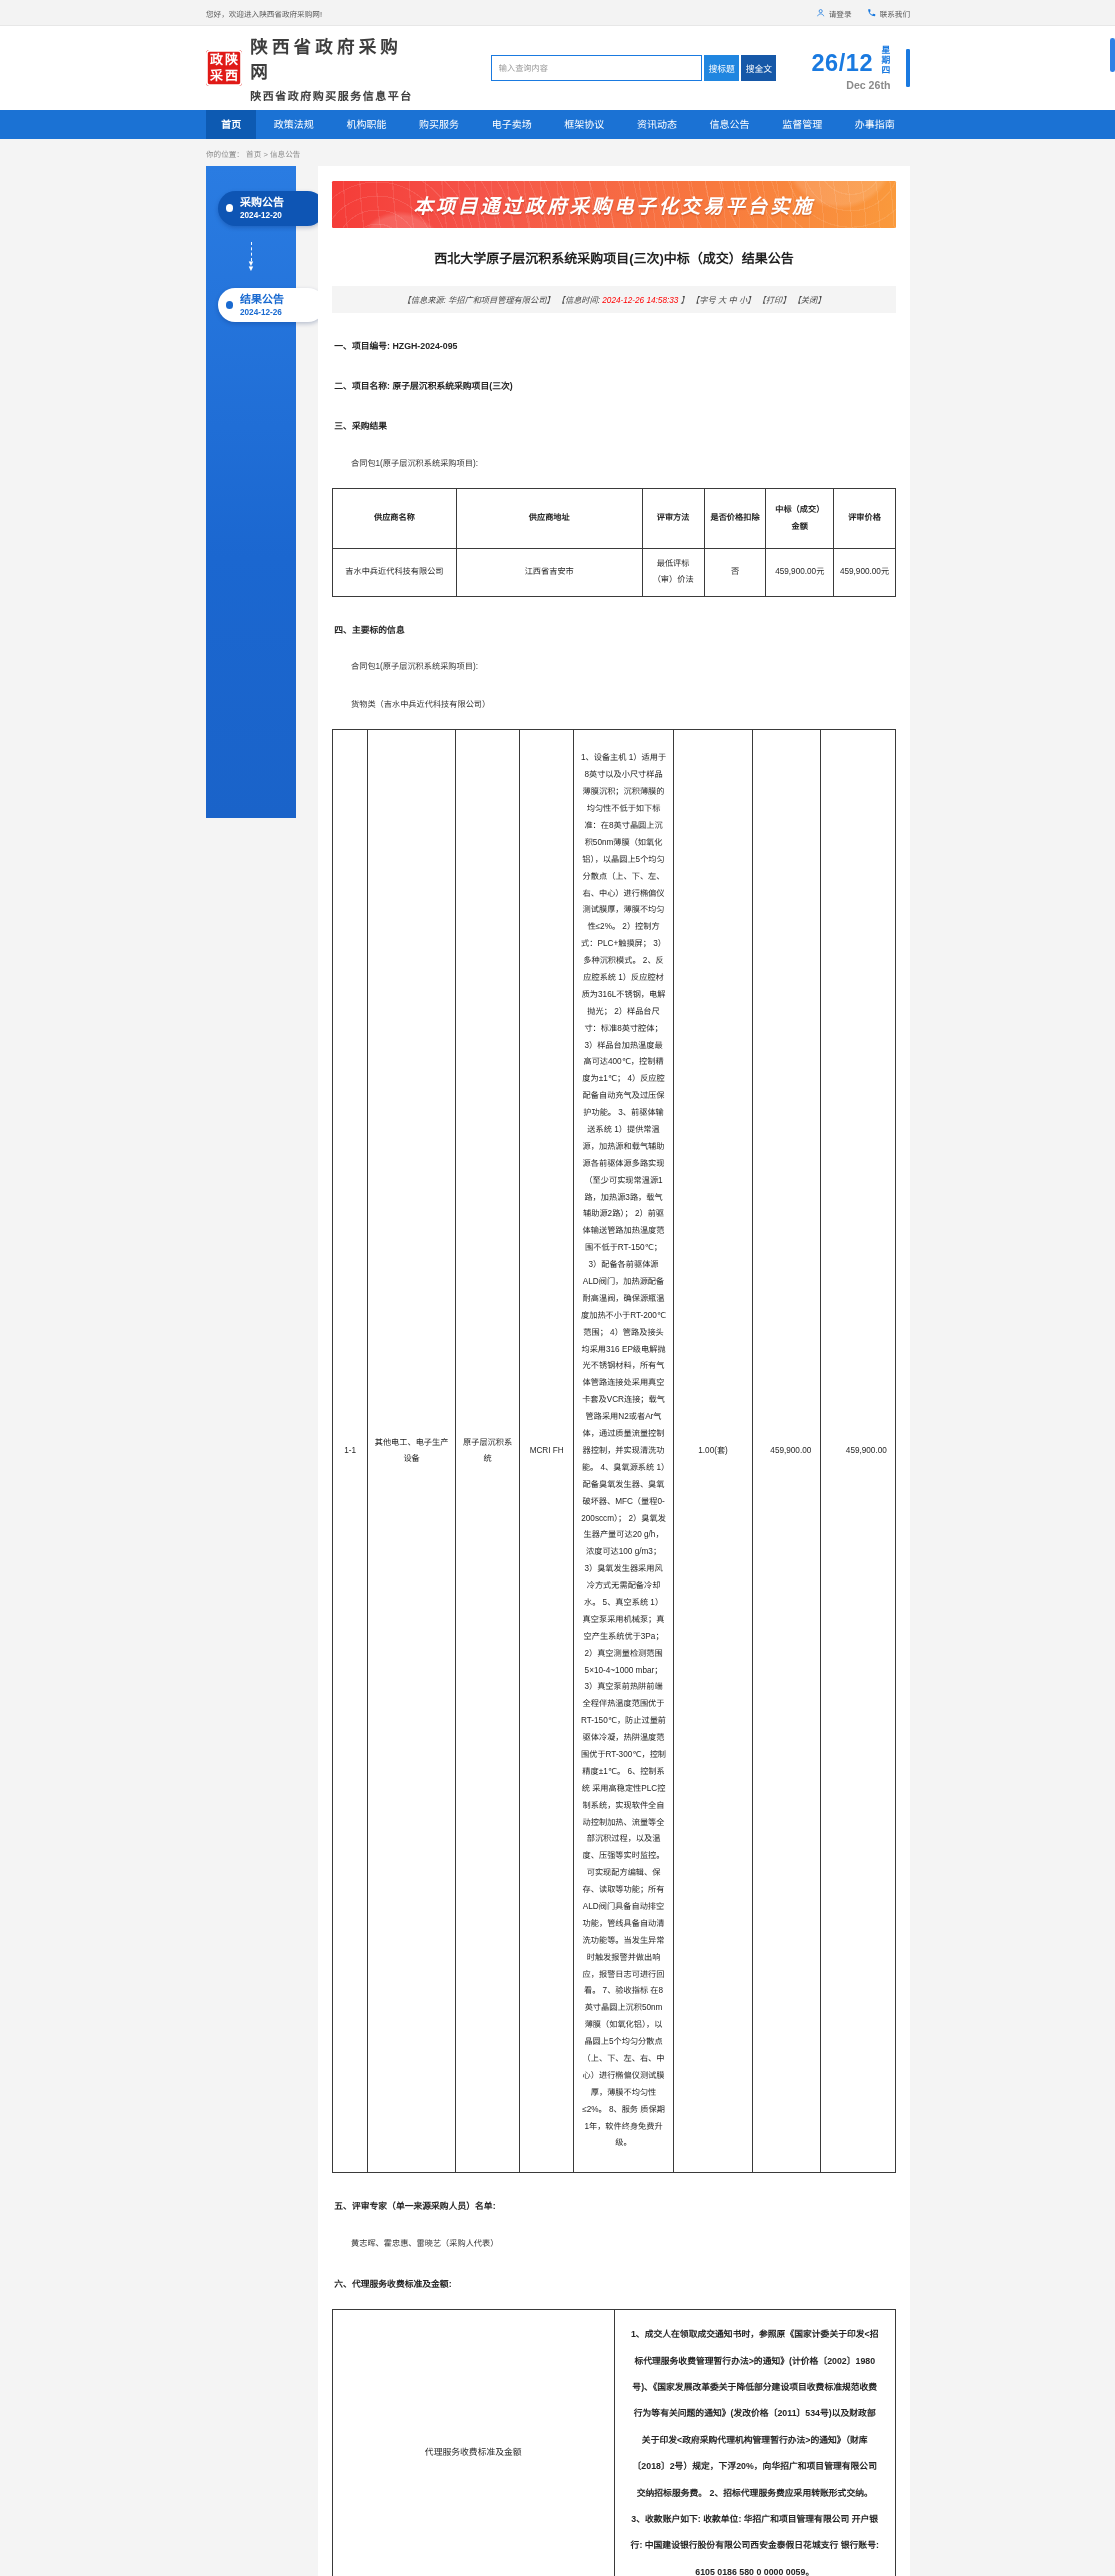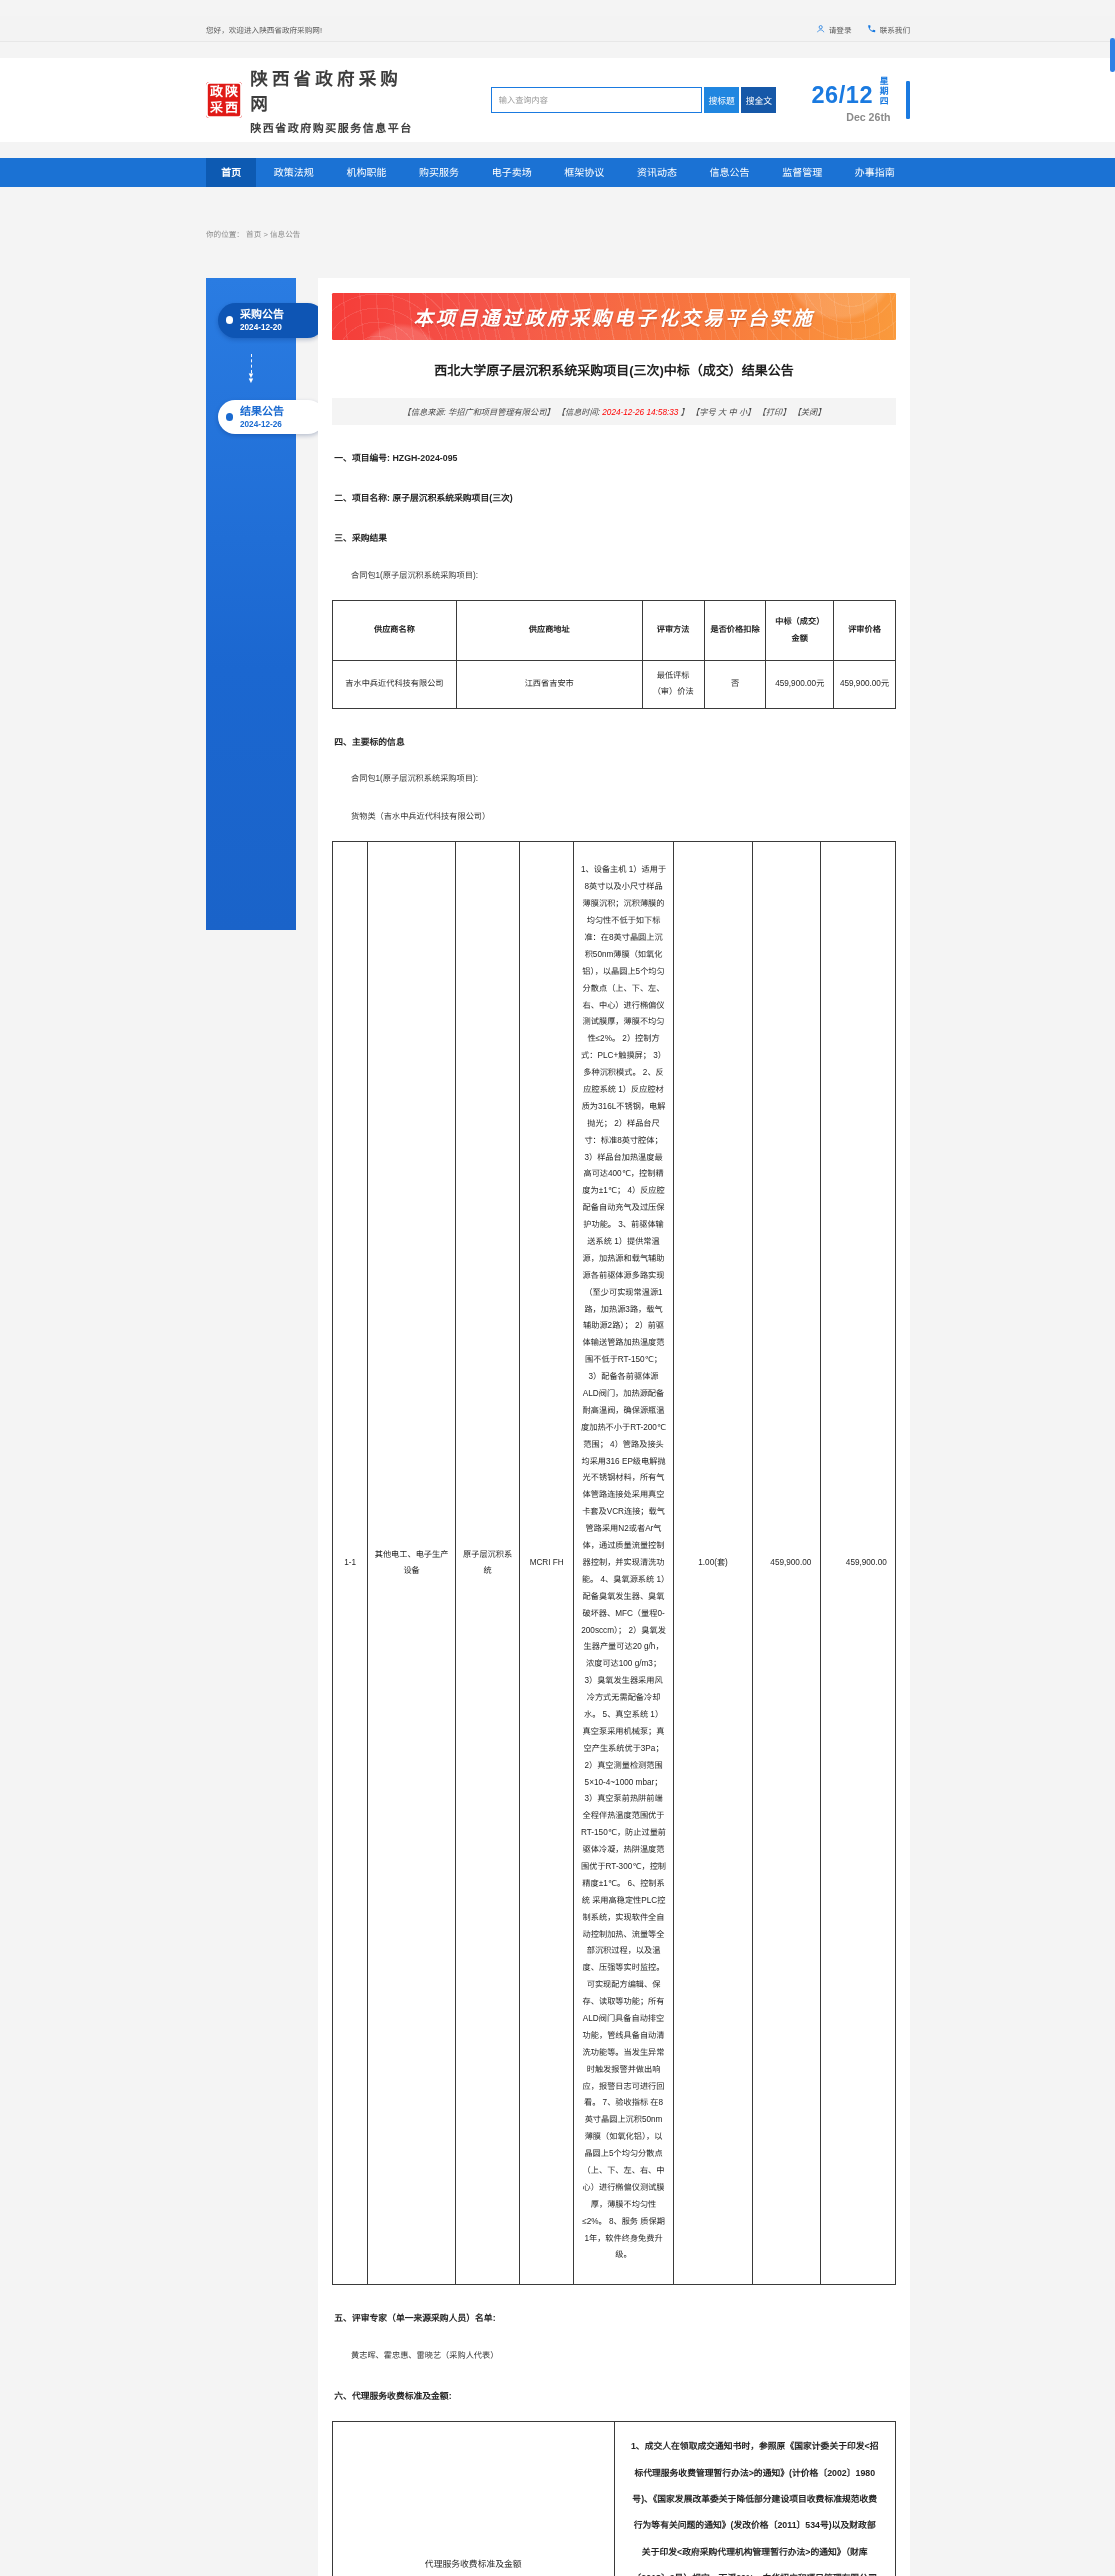--- a/index.html
+++ b/index.html
@@ -1,18 +1,18 @@
 <!DOCTYPE html>
 <html lang="zh-CN" style="font-size:9.4px"><head>
 <meta charset="utf-8">
 <style>
   * { margin:0; padding:0; box-sizing:border-box; }
   html,body { background:#f4f4f4; }
   body { width:1116px; font-family:"Liberation Sans","DejaVu Sans",sans-serif; color:#333; position:relative; }
-  .container { width:704px; margin:16px auto; position:relative; }
+  .container { width:704px; margin:0 auto; position:relative; }
 
   
   .topbar { height:26px; background:#f3f3f3; border-bottom:0.6px solid #e7e7e7; }
   .topbar .container { display:flex; justify-content:space-between; align-items:center; height:26px; font-size:7.6px; color:#595959; }
   .topbar-right { display:flex; align-items:center; gap:15.2px; }
   .top-link { display:flex; align-items:center; gap:3.5px; cursor:pointer; color:#555; }
   .top-link svg { display:block; }
 
   
   .header { background:#fff; }
@@ -25,21 +25,21 @@
   .search-wrap { display:flex; align-items:flex-start; margin-left:76px; }
   .search-input { width:211px; height:26px; border:1.2px solid #1a7ae0; padding:0 7px; font-size:8.2px; color:#333; outline:none; background:#fff; }
   .search-input::placeholder { color:#9a9a9a; }
   .search-btn { height:26px; width:35px; border:none; color:#fff; font-size:8.8px; cursor:pointer; margin-left:2.3px; font-family:inherit; }
   .btn-title { background:#2086e0; }
   .btn-full { background:#1658a8; }
   .datebox { margin-left:35px; display:flex; align-items:center; }
   .date-main { text-align:center; }
   .date-row { display:flex; align-items:flex-end; color:#1a7ae0; }
   .date-dm { font-size:23.5px; font-weight:bold; line-height:1; letter-spacing:0.6px; }
-  .date-week { font-size:8.8px; font-weight:bold; line-height:10px; margin:0 0 1.2px 4.7px; text-align:center;font-family:Liberation Mono, monospace; }
+  .date-week { font-size:8.8px; font-weight:bold; line-height:10px; margin:0 0 1.2px 4.7px; text-align:right; }
   .date-en { font-size:10.6px; font-weight:bold; color:#8a8a8a; margin-top:3.5px;text-align:right; }
   .date-bar { width:4.7px; height:38px; background:#1a7ae0; margin-left:15.2px; border-radius:1.2px; }
 
   
   .nav { background:#1b72d4; }
   .nav ul { list-style:none; display:flex; justify-content:space-between; height:29px; }
   .nav li { color:#fff; font-size:10px; line-height:29px; padding:0 15.2px; cursor:pointer; white-space:nowrap; }
   .nav li.active { background:#0d5ab2; font-weight:bold; }
 
   

